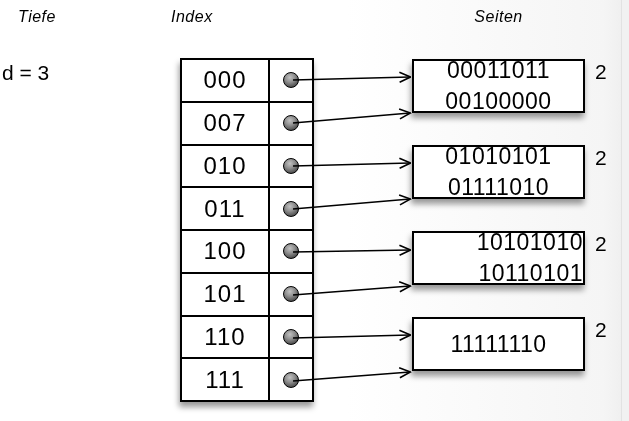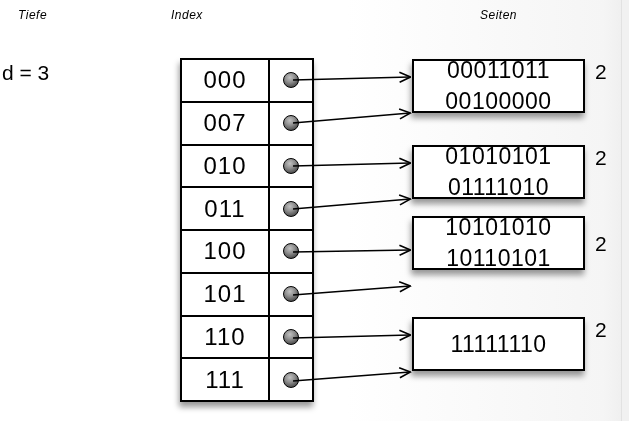--- a/index.html
+++ b/index.html
@@ -6,21 +6,21 @@
   html,body { margin:0; padding:0; background:#ffffff; }
   .canvas {
     position:relative; width:629px; height:421px; overflow:hidden;
     background:linear-gradient(to right, #ffffff 0%, #ffffff 55%, #f5f5f5 96%, #ededed 100%);
     font-family:"Liberation Sans", sans-serif; color:#000;
   }
   .edge-strip {
     position:absolute; right:0; top:0; bottom:0; width:7px;
     background:#f1f1f1; border-left:1px solid #e2e2e2;
   }
-  .hdr { position:absolute; top:8px; font-size:12px; font-style:italic; letter-spacing:0.5px; }
+  .hdr { position:absolute; top:8px; font-size:16px; font-style:italic; letter-spacing:0.5px; }
   .hdr-tiefe  { left:18px; }
   .hdr-index  { left:171px; width:130px; text-align:left; }
   .hdr-seiten { left:412px; width:173px; text-align:center; }
   .depth-value { position:absolute; left:2px; top:61px; font-size:21px; }
 
   .index-table {
     position:absolute; left:180px; top:58px; width:134px; height:344px;
     box-sizing:border-box; background:#fff; border:2px solid #000;
     box-shadow:-1px 5px 6px rgba(0,0,0,0.40);
     display:flex; flex-direction:column; z-index:1;
@@ -41,21 +41,21 @@
 
   .arrows { position:absolute; left:0; top:0; z-index:2; pointer-events:none; }
 
   .pbox {
     position:absolute; left:412px; width:173px; height:54px;
     box-sizing:border-box; background:#fff; border:2px solid #000;
     box-shadow:-1px 5px 6px rgba(0,0,0,0.40);
     display:flex; flex-direction:column; align-items:center; justify-content:center;
     font-size:23px; line-height:31px; z-index:1; letter-spacing:0.5px;
   }
-  .pbox-0 { top:59px; } .pbox-1 { top:145px; } .pbox-2 { top:216px; } .pbox-3 { top:317px; }
+  .pbox-0 { top:59px; } .pbox-1 { top:145px; } .pbox-2 { top:231px;align-items:flex-end; } .pbox-3 { top:317px; }
   .ldepth { position:absolute; left:595px; font-size:21px; }
   .ldepth-0 { top:60px; } .ldepth-1 { top:146px; } .ldepth-2 { top:232px; } .ldepth-3 { top:318px; }
 </style>
 </head>
 <body>
 
 <div class="canvas">
 
   <div class="edge-strip"></div>
 

